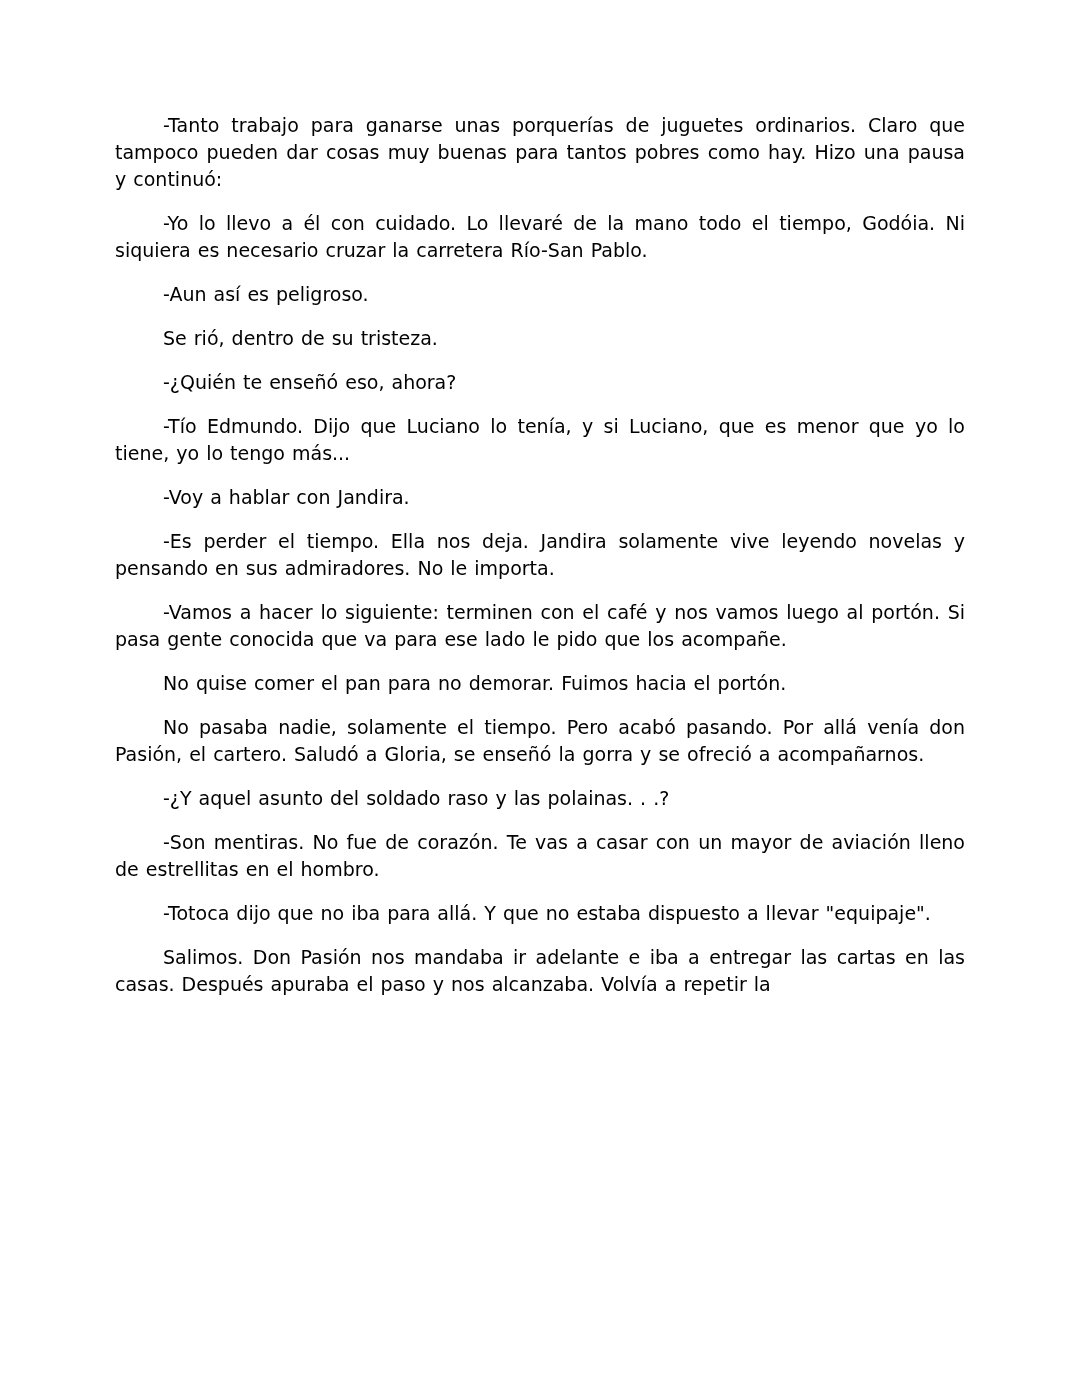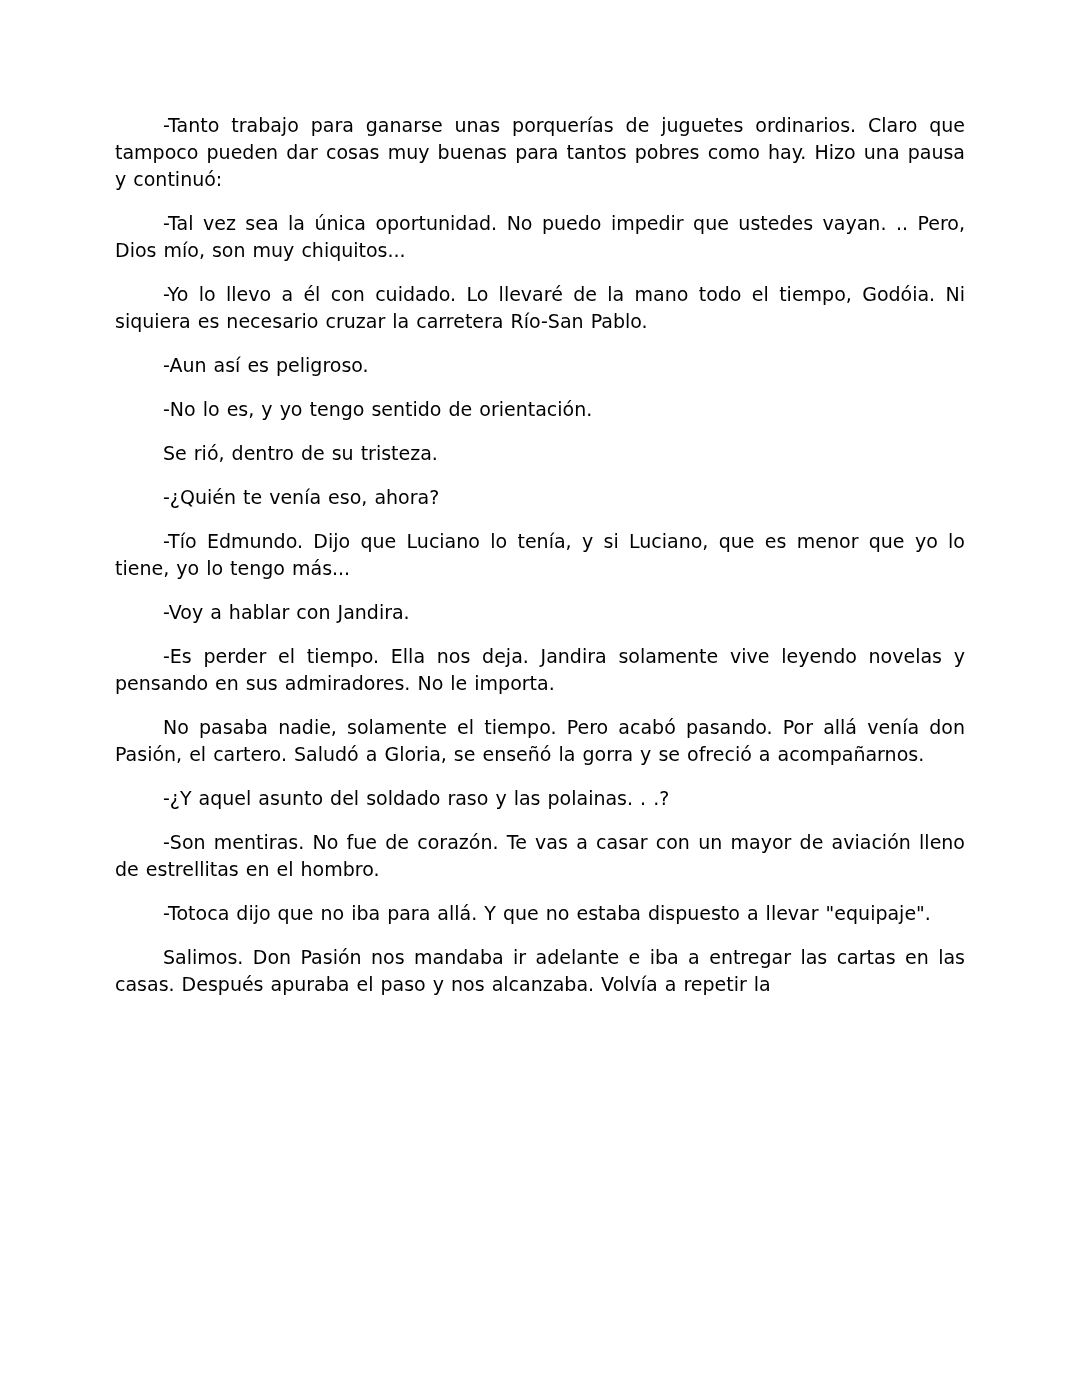--- a/index.html
+++ b/index.html
@@ -26,27 +26,27 @@
     text-align: justify;
     text-indent: 48px;
     word-spacing: 1px;
   }
 </style>
 </head>
 <body>
 
 <div class="page">
   <p>-Tanto trabajo para ganarse unas porquerías de juguetes ordinarios. Claro que tampoco pueden dar cosas muy buenas para tantos pobres como hay. Hizo una pausa y continuó:</p>
-  <p>-Tal vez sea la única oportunidad. No puedo impedir que ustedes vayan. .. Pero, Dios mío, son muy chiquitos...</p>
   <p>-Yo lo llevo a él con cuidado. Lo llevaré de la mano todo el tiempo, Godóia. Ni siquiera es necesario cruzar la carretera Río-San Pablo.</p>
   <p>-Aun así es peligroso.</p>
-  <p>-No lo es, y yo tengo sentido de orientación.</p>
   <p>Se rió, dentro de su tristeza.</p>
-  <p>-¿Quién te venía eso, ahora?</p>
+  <p>-¿Quién te enseñó eso, ahora?</p>
   <p>-Tío Edmundo. Dijo que Luciano lo tenía, y si Luciano, que es menor que yo lo tiene, yo lo tengo más...</p>
   <p>-Voy a hablar con Jandira.</p>
   <p>-Es perder el tiempo. Ella nos deja. Jandira solamente vive leyendo novelas y pensando en sus admiradores. No le importa.</p>
+  <p>-Vamos a hacer lo siguiente: terminen con el café y nos vamos luego al portón. Si pasa gente conocida que va para ese lado le pido que los acompañe.</p>
+  <p>No quise comer el pan para no demorar. Fuimos hacia el portón.</p>
   <p>No pasaba nadie, solamente el tiempo. Pero acabó pasando. Por allá venía don Pasión, el cartero. Saludó a Gloria, se enseñó la gorra y se ofreció a acompañarnos.</p>
   <p>-¿Y aquel asunto del soldado raso y las polainas. . .?</p>
   <p>-Son mentiras. No fue de corazón. Te vas a casar con un mayor de aviación lleno de estrellitas en el hombro.</p>
   <p>-Totoca dijo que no iba para allá. Y que no estaba dispuesto a llevar "equipaje".</p>
   <p>Salimos. Don Pasión nos mandaba ir adelante e iba a entregar las cartas en las casas. Después apuraba el paso y nos alcanzaba. Volvía a repetir la</p>
 </div>
 
 </body></html>

